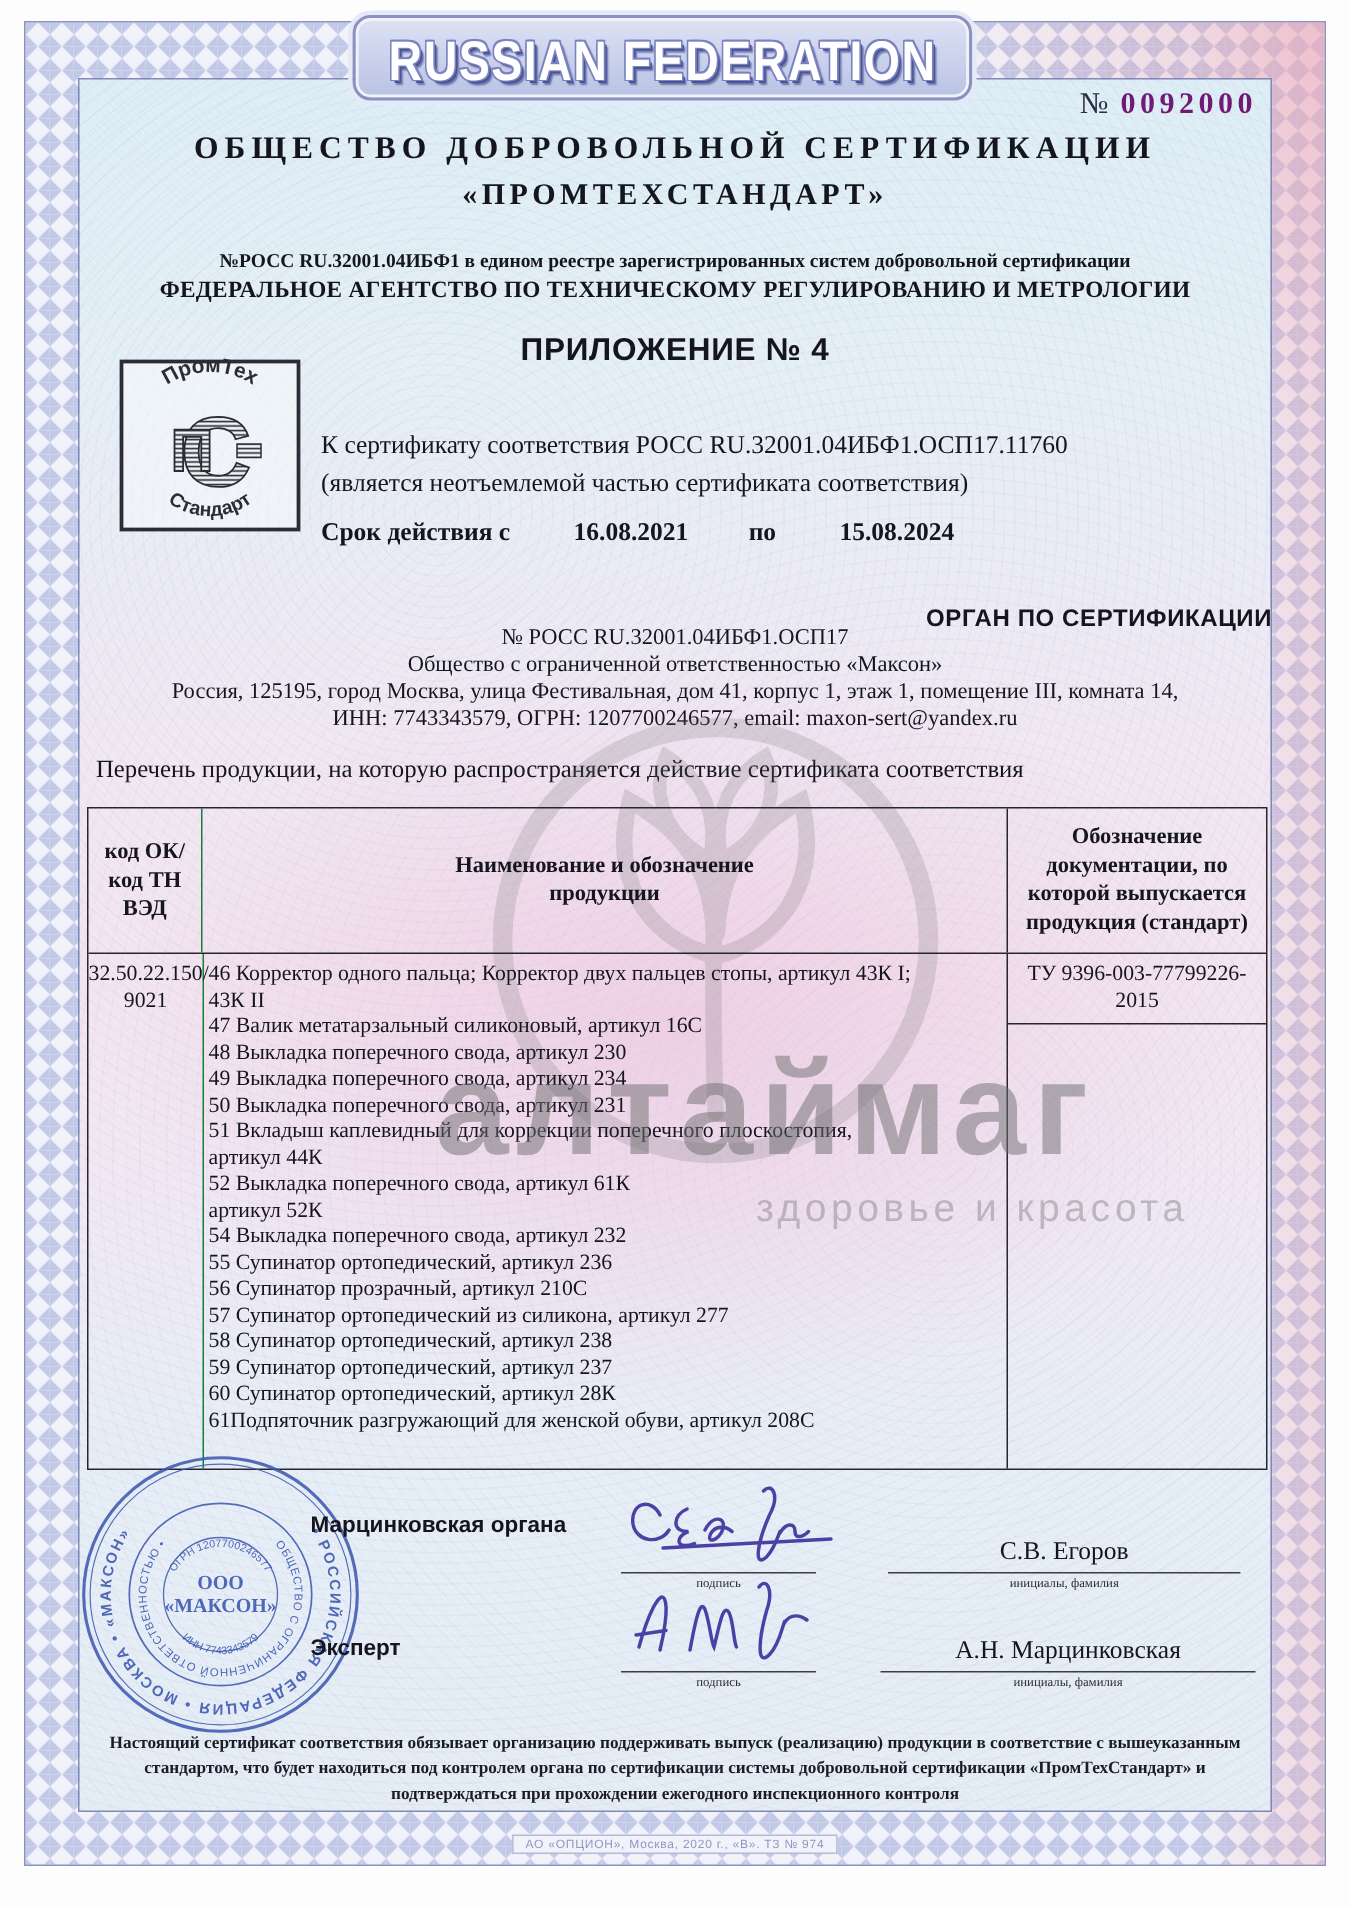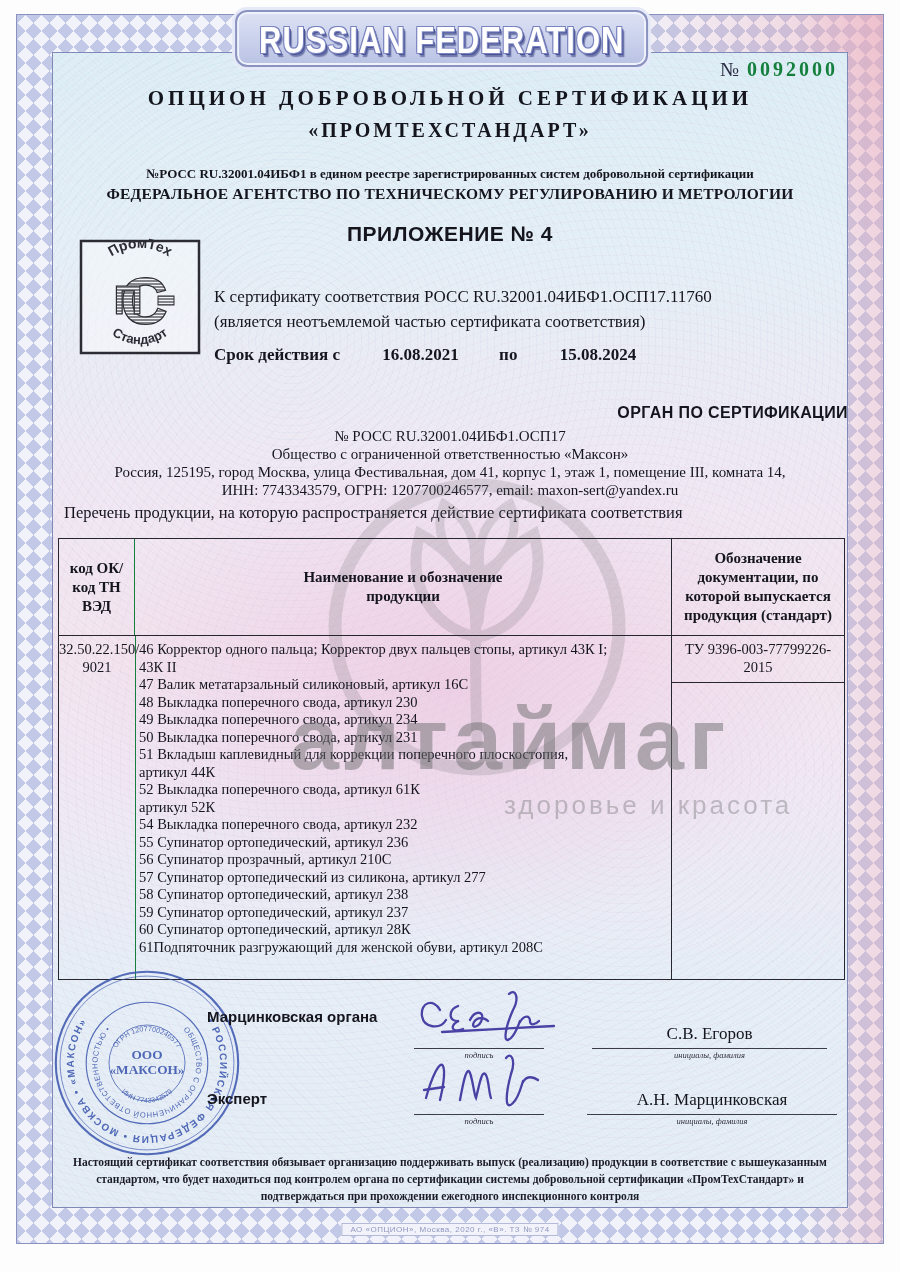--- a/index.html
+++ b/index.html
@@ -29,41 +29,41 @@
   .banner{position:absolute;top:10px;left:50%;transform:translateX(-52%);padding:11px 22px 6px;
         background:linear-gradient(180deg,#dde2f4,#b9c2e4);border:2px solid #8a93c0;border-radius:12px;
         box-shadow:0 0 0 3px #e6e9f7, inset 0 0 0 2px #f0f2fb;z-index:6;}
   .banner-text{font-family:"Liberation Sans",sans-serif;font-weight:bold;font-size:31px;letter-spacing:1px;
         color:#ffffff;display:inline-block;transform:scaleY(1.2);
         text-shadow:-1px -1px 0 #7a83c0,1px -1px 0 #7a83c0,-1px 1px 0 #7a83c0,1px 1px 0 #7a83c0,
                     2px 2px 0 #4a5496,3px 3px 1px rgba(58,66,130,0.6);}
 
   .doc-number{position:absolute;top:6px;right:10px;font-size:20px;letter-spacing:2px;}
   .doc-number .sign{color:#2c2c46;margin-right:6px;}
-  .doc-number .digits{color:#15803d;font-weight:600;letter-spacing:3px;margin-top:48px;}
+  .doc-number .digits{color:#701a75;font-weight:600;letter-spacing:3px;margin-top:48px;}
 
   .title-block{position:absolute;top:34px;left:0;right:0;text-align:center;font-weight:bold;}
   .t1{font-size:21px;letter-spacing:4px;}
   .t2{font-size:20px;letter-spacing:3px;margin-top:8px;}
   .t3{font-size:13px;margin-top:24px;}
   .t4{font-size:15.5px;margin-top:3px;letter-spacing:0.2px;}
 
   .annex{position:absolute;top:170px;left:0;right:0;text-align:center;
         font-family:"Liberation Sans",sans-serif;font-weight:bold;font-size:21px;letter-spacing:0.5px;}
 
   .logo{position:absolute;top:186px;left:26px;}
 
   .cert-block{position:absolute;top:232px;left:162px;width:640px;font-size:17px;line-height:25px;}
   .srok{position:absolute;top:293px;left:162px;font-size:17px;font-weight:600;}
   .srok .date{font-weight:bold;margin-left:38px;}
   .srok .prep{margin-left:36px;}
 
   .organ-title{position:absolute;top:337px;left:0;right:0;text-align:right;
         font-family:"Liberation Sans",sans-serif;font-weight:bold;font-size:16px;letter-spacing:0.4px;margin-top:15px;}
-  .organ-lines{position:absolute;top:375px;left:0;right:0;text-align:center;font-size:15px;line-height:18px;}
+  .organ-lines{position:absolute;top:364px;left:0;right:0;text-align:center;font-size:15px;line-height:18px;}
 
   .perechen{position:absolute;top:451px;left:12px;right:0;text-align:left;font-weight:normal;font-size:16.5px;}
 
   
   .table{position:absolute;left:6px;top:486px;width:785px;height:440px;border:1px solid #26262e;z-index:2;}
   .thead{display:flex;height:96px;border-bottom:1px solid #26262e;font-weight:bold;font-size:15px;text-align:center;}
   .c1{width:76px;border-right:1px solid #15803d;flex:none;}
   .c2{flex:1;border-right:1px solid #26262e;}
   .c3{width:172px;flex:none;}
   .thead .cell{display:flex;flex-direction:column;justify-content:center;height:100%;padding:2px 6px;box-sizing:border-box;line-height:19px;}
@@ -80,21 +80,21 @@
         font-size:26px;letter-spacing:3px;color:rgba(120,120,122,0.42);}
 
   
   .stamp{position:absolute;left:0px;top:916px;z-index:2;}
   .sig-label{position:absolute;font-family:"Liberation Sans",sans-serif;font-weight:bold;font-size:15px;z-index:4;}
   .lbl-head{left:155px;top:956px;}
   .lbl-expert{left:155px;top:1038px;}
   .sig1{position:absolute;left:362px;top:936px;z-index:4;}
   .sig2{position:absolute;left:362px;top:998px;z-index:4;}
   .sig-line{position:absolute;border-top:1px solid #3c3c46;text-align:center;z-index:4;}
-  .caption{font-size:8.5px;color:#2e2e38;padding-top:1px;font-style:italic;}
+  .caption{font-size:8.5px;color:#2e2e38;padding-top:1px;}
   .ln-s1{left:362px;top:996px;width:130px;}
   .ln-n1{left:540px;top:996px;width:235px;}
   .ln-s2{left:362px;top:1062px;width:130px;}
   .ln-n2{left:535px;top:1062px;width:250px;}
   .sig-name{position:absolute;text-align:center;font-size:17px;z-index:4;}
   .nm1{left:540px;top:972px;width:235px;}
   .nm2{left:535px;top:1038px;width:250px;}
 
   .footer{position:absolute;top:1102px;left:16px;right:16px;text-align:center;
         font-size:11.5px;font-weight:bold;line-height:17px;color:#1c1c28;}
@@ -119,21 +119,21 @@
 
   <div class="print-info">АО «ОПЦИОН», Москва, 2020 г., «В». ТЗ № 974</div>
 
   <div class="content">
 
     <div class="doc-number">
       <span class="sign">№</span><span class="digits">0092000</span>
     </div>
 
     <div class="title-block">
-      <div class="t1">ОПЦИОН ДОБРОВОЛЬНОЙ СЕРТИФИКАЦИИ</div>
+      <div class="t1">ОБЩЕСТВО ДОБРОВОЛЬНОЙ СЕРТИФИКАЦИИ</div>
       <div class="t2">«ПРОМТЕХСТАНДАРТ»</div>
       <div class="t3">№РОСС RU.32001.04ИБФ1 в едином реестре зарегистрированных систем добровольной сертификации</div>
       <div class="t4">ФЕДЕРАЛЬНОЕ АГЕНТСТВО ПО ТЕХНИЧЕСКОМУ РЕГУЛИРОВАНИЮ И МЕТРОЛОГИИ</div>
     </div>
 
     <div class="annex">ПРИЛОЖЕНИЕ № 4</div>
 
     <div class="logo">
       <svg width="124" height="118" viewBox="0 0 124 118">
         <defs>

